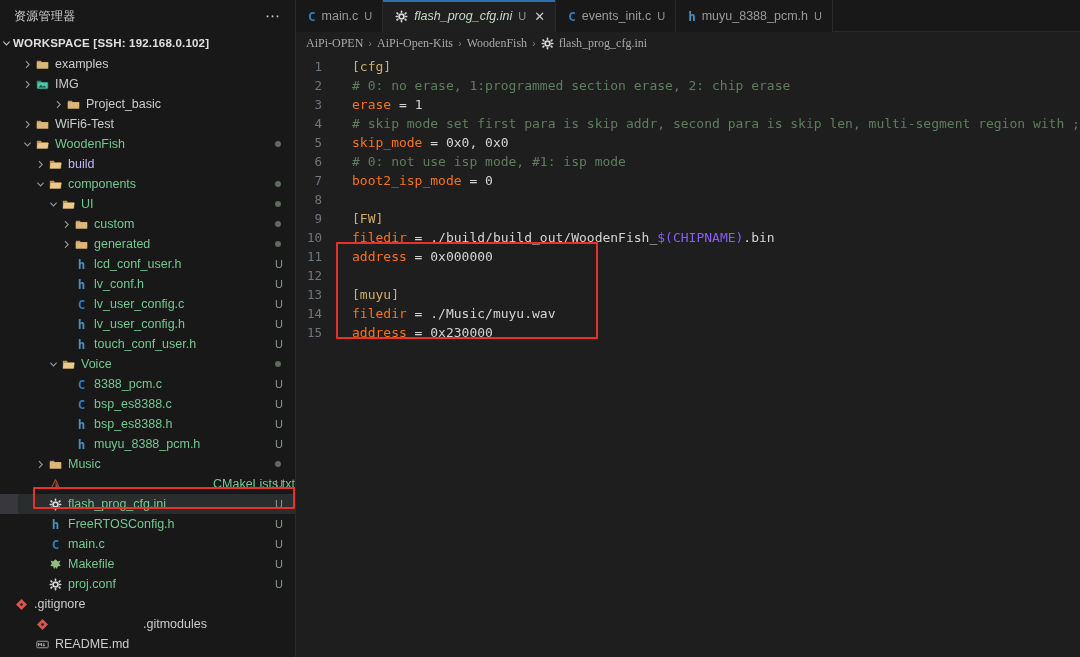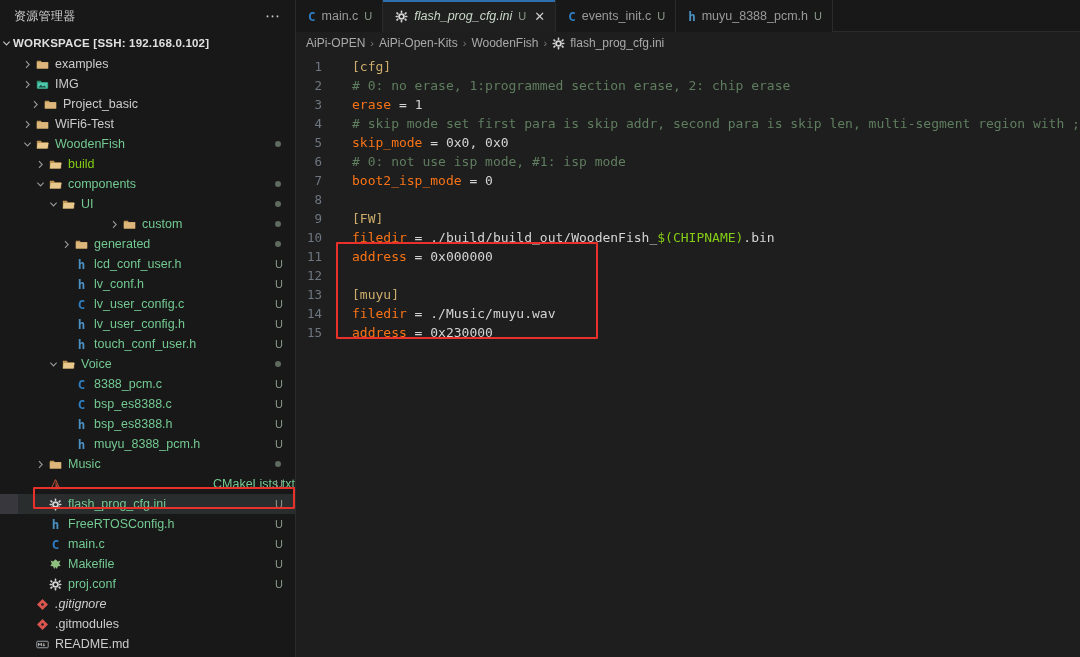--- a/index.html
+++ b/index.html
@@ -69,21 +69,21 @@
     color: #e0e0e0; letter-spacing: .2px;
     height: 22px;
   }
   .row.selected { background: #2a2d2e; }
   .row.selected::before {
     content: ""; position: absolute; left: 0; top: 0;
     width: 18px; height: 100%;
     background: #37373d;
   }
   .c-green { color: #73c991; }
-  .c-dim   { color: #84cc16; }
+  .c-dim   { color: #c4b5fd; }
   .c-plain { color: #cccccc; }
 
   
   #sb-annot {
     position: absolute;
     border: 2px solid #e8312a;
     pointer-events: none;
     border-radius: 1px;
   }
 
@@ -133,21 +133,21 @@
   #breadcrumb {
     height: 22px; flex: 0 0 22px;
     display: flex; align-items: center;
     padding: 0 0 0 10px;
     font-size: 12px;
     color: #a9a9a9;
     background: #1e1e1e;
     gap: 5px;
   }
   #breadcrumb .sep { color: #7a7a7a; font-size: 11px; }
-  #breadcrumb .crumb { white-space: nowrap; }
+  #breadcrumb .crumb { white-space: nowrap; font-family: Liberation Serif, serif; }
   #breadcrumb .bc-icon { display: flex; align-items: center; }
 
   #code {
     flex: 1;
     position: relative;
     overflow: hidden;
     font-family: "DejaVu Sans Mono", "Liberation Mono", monospace;
     font-size: 13px;
     padding-top: 3px;
   }
@@ -165,21 +165,21 @@
   }
   .ctext { flex: 1; padding-left: 10px; }
 
   
   .s-sec   { color: #cdad6a; }
   .s-cmt   { color: #5f7d5f; }
   .s-key   { color: #f97316; }
   .s-op    { color: #d4d4d4; }
   .s-val   { color: #d4d4d4; }
   .s-num   { color: #d4d4d4; }
-  .s-var   { color: #84cc16; }
+  .s-var   { color: #8b5cf6; }
 
   #code-annot {
     position: absolute;
     border: 2px solid #e8312a;
     pointer-events: none;
     border-radius: 1px;
   }
 </style>
 </head>
 <body>
@@ -224,21 +224,21 @@
             </span>
             <span class="ficon">
               <svg width="13" height="13" viewBox="0 0 16 16">
                 <path d="M1 3.5h5l1.2 1.6H15V13H1z" fill="#2f8f6f"></path>
                 <path d="M2 5.6h12V13H2z" fill="#4ec9b0"></path>
                 <path d="M3 11.8l3-3.4 2.4 2.4 1.8-1.6 2.6 2.6z" fill="#1b4d3e"></path>
               </svg>
             </span>
             <span class="label c-plain">IMG</span>
           </div>
-          <div class="row" style="padding-left: 29px;">
+          <div class="row" style="padding-left: 29px; margin-left: 23px;">
             <span class="twisty">
               <svg width="9" height="9" viewBox="0 0 10 10">
                 <path d="M3.3 1.3 L6.9 5 L3.3 8.7" fill="none" stroke="#9a9a9a" stroke-width="1.2"></path>
               </svg>
             </span>
             <span class="ficon">
               <svg width="13" height="13" viewBox="0 0 16 16">
                 <path d="M1 3.5h5l1.2 1.6H15V13H1z" fill="#c09553"></path>
                 <path d="M1 5.1h14V13H1z" fill="#dcb67a"></path>
               </svg>
@@ -311,21 +311,21 @@
             </span>
             <span class="ficon">
               <svg width="13" height="13" viewBox="0 0 16 16">
                 <path d="M1 3.5h5l1.2 1.6H15V13H1z" fill="#c09553"></path>
                 <path d="M2.2 6.2H15.6L13.8 13H1z" fill="#e8c88c"></path>
               </svg>
             </span>
             <span class="label c-green">UI</span>
             <span class="dot"></span>
           </div>
-          <div class="row" style="padding-left: 60px; margin-left: 48px;">
+          <div class="row" style="padding-left: 60px;">
             <span class="twisty">
               <svg width="9" height="9" viewBox="0 0 10 10">
                 <path d="M3.3 1.3 L6.9 5 L3.3 8.7" fill="none" stroke="#9a9a9a" stroke-width="1.2"></path>
               </svg>
             </span>
             <span class="ficon">
               <svg width="13" height="13" viewBox="0 0 16 16">
                 <path d="M1 3.5h5l1.2 1.6H15V13H1z" fill="#c09553"></path>
                 <path d="M1 5.1h14V13H1z" fill="#dcb67a"></path>
               </svg>
@@ -498,31 +498,31 @@
                   <rect x="2" y="2.6" width="2" height="3.2" rx=".6" transform="rotate(-45 3 4.2)"></rect>
                   <rect x="12" y="10.2" width="2" height="3.2" rx=".6" transform="rotate(-45 13 11.8)"></rect>
                   <rect x="12" y="2.6" width="2" height="3.2" rx=".6" transform="rotate(45 13 4.2)"></rect>
                   <rect x="2" y="10.2" width="2" height="3.2" rx=".6" transform="rotate(45 3 11.8)"></rect>
                 </g>
               </svg>
             </span>
             <span class="label c-green">proj.conf</span>
             <span class="badge">U</span>
           </div>
-          <div class="row" style="padding-left: 21px; font-style: italic;">
+          <div class="row" style="">
             <span class="twisty"></span>
             <span class="ficon">
               <svg width="13" height="13" viewBox="0 0 16 16">
                 <path d="M8 1.2 L14.8 8 L8 14.8 L1.2 8 Z" fill="#d9554f"></path>
                 <circle cx="8" cy="8" r="1.6" fill="#1e1e1e"></circle>
               </svg>
             </span>
             <span class="label c-plain">.gitignore</span>
           </div>
-          <div class="row" style="padding-left: 21px;">
+          <div class="row" style="padding-left: 21px; text-align: center;">
             <span class="twisty"></span>
             <span class="ficon">
               <svg width="13" height="13" viewBox="0 0 16 16">
                 <path d="M8 1.2 L14.8 8 L8 14.8 L1.2 8 Z" fill="#d9554f"></path>
                 <circle cx="8" cy="8" r="1.6" fill="#1e1e1e"></circle>
               </svg>
             </span>
             <span class="label c-plain">.gitmodules</span>
           </div>
           <div class="row" style="padding-left: 21px;">

